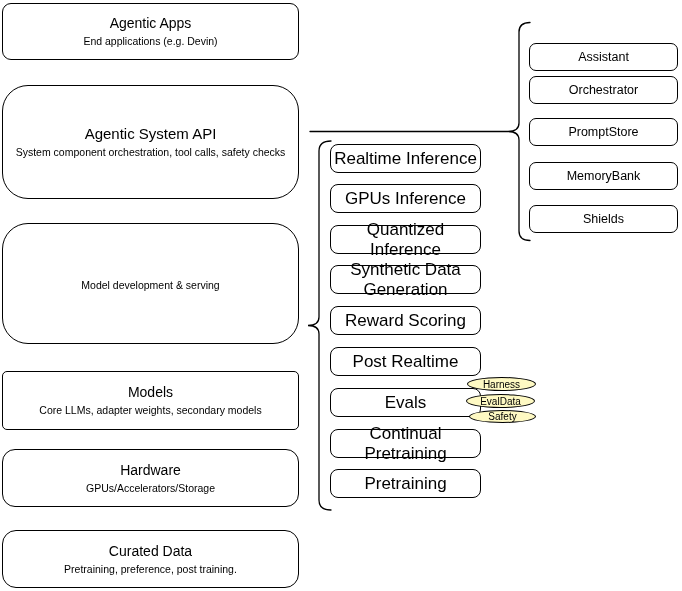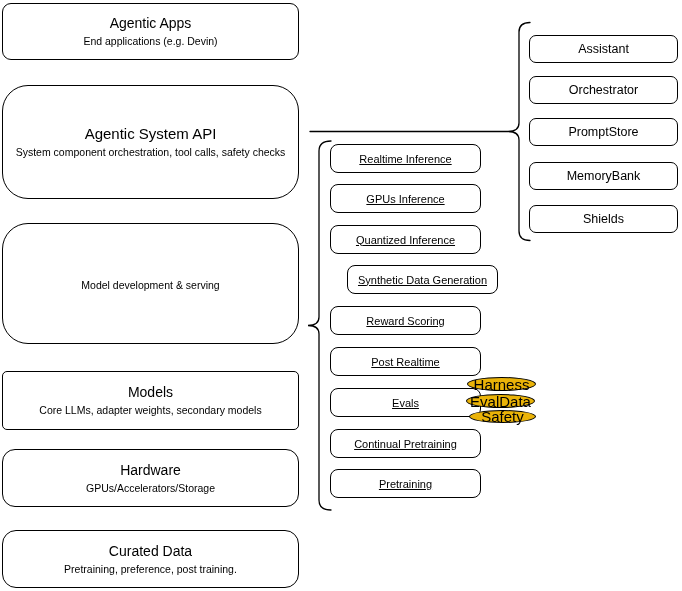--- a/index.html
+++ b/index.html
@@ -21,35 +21,35 @@
     align-items: center;
     justify-content: center;
     text-align: center;
   }
   .lbox { left: 2px; width: 297px; }
   .lbox .title { font-size: 14px; line-height: 17px; }
   .lbox.api .title { font-size: 15px; line-height: 18px; }
   .lbox .subtitle { font-size: 10.5px; line-height: 14px; margin-top: 2px; }
   .mbox {
     left: 330px; width: 151px; height: 29px;
-    border-radius: 8px; font-size: 11px; text-decoration: underline;
+    border-radius: 8px; font-size: 17px;
   }
   .rbox {
     left: 529px; width: 149px; height: 28px;
     border-radius: 7px; font-size: 12.5px;
   }
   .tag {
     position: absolute;
-    background: #eab308;
+    background: #fef9c3;
     border: 1.3px solid #000000;
     border-radius: 50% / 50%;
     display: flex;
     align-items: center;
     justify-content: center;
-    font-size: 15px;
+    font-size: 10px;
     z-index: 5;
   }
   .wires {
     position: absolute;
     left: 0; top: 0; width: 682px; height: 591px;
     z-index: 1;
   }
 </style>
 </head>
 <body>
@@ -87,30 +87,30 @@
   </div>
 
   <div class="box lbox" style="top:530px;height:58px;border-radius:14px;">
     <div class="title">Curated Data</div>
     <div class="subtitle">Pretraining, preference, post training.</div>
   </div>
 
   <div class="box mbox" style="top:144px;">Realtime Inference</div>
   <div class="box mbox" style="top:184px;">GPUs Inference</div>
   <div class="box mbox" style="top:225px;">Quantized Inference</div>
-  <div class="box mbox" style="top:265px;margin-left:17px;">Synthetic Data Generation</div>
+  <div class="box mbox" style="top:265px;">Synthetic Data Generation</div>
   <div class="box mbox" style="top:306px;">Reward Scoring</div>
   <div class="box mbox" style="top:347px;">Post Realtime</div>
   <div class="box mbox" style="top:388px;">Evals</div>
   <div class="box mbox" style="top:429px;">Continual Pretraining</div>
   <div class="box mbox" style="top:469px;">Pretraining</div>
 
   <div class="tag" style="left:467px;top:377px;width:69px;height:14px;">Harness</div>
   <div class="tag" style="left:466px;top:394px;width:69px;height:14px;">EvalData</div>
   <div class="tag" style="left:469px;top:410px;width:67px;height:13px;">Safety</div>
 
-  <div class="box rbox" style="top:35px;">Assistant</div>
+  <div class="box rbox" style="top:43px;">Assistant</div>
   <div class="box rbox" style="top:76px;">Orchestrator</div>
   <div class="box rbox" style="top:118px;">PromptStore</div>
   <div class="box rbox" style="top:162px;">MemoryBank</div>
   <div class="box rbox" style="top:205px;">Shields</div>
 
 </div>
 
 </body></html>

